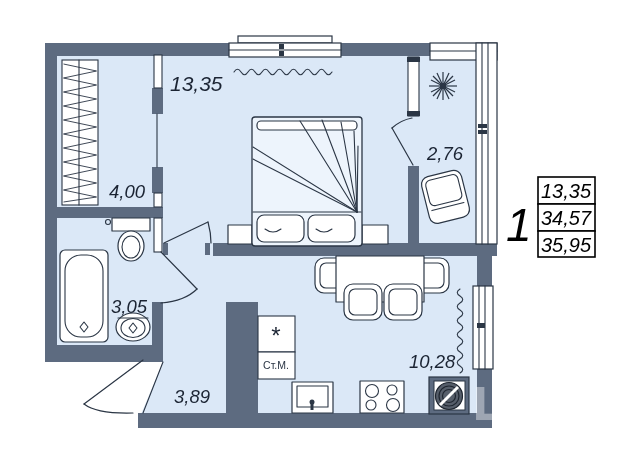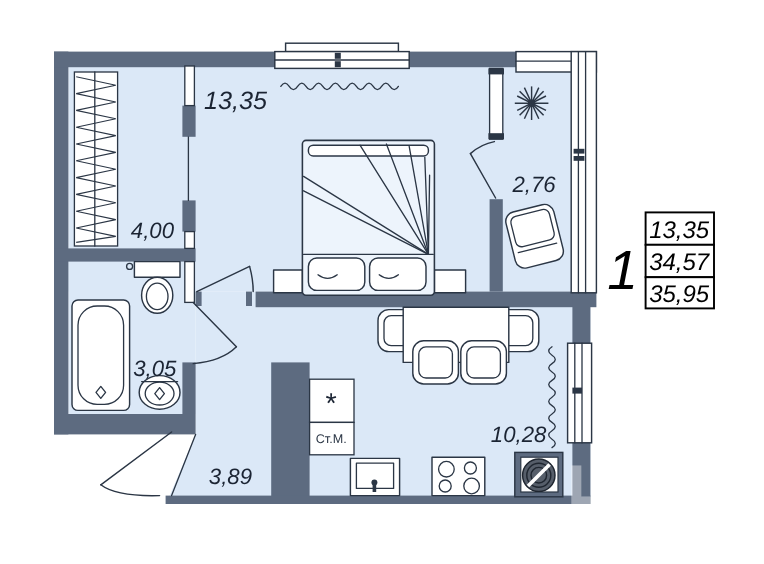--- a/index.html
+++ b/index.html
@@ -1,16 +1,16 @@
 <!DOCTYPE html>
 <html><head>
 <meta charset="utf-8">
 <style>
   html,body{margin:0;padding:0;background:#ffffff;}
-  .stage{position:relative;width:637px;height:420px;background:#ffffff;overflow:hidden;
+  .stage{position:relative;width:637px;height:470px;background:#ffffff;overflow:hidden;
          font-family:"Liberation Sans", sans-serif;}
   svg{position:absolute;left:0;top:0;}
   .wall{fill:#5d6b80;stroke:none;}
   .thin{fill:#ffffff;stroke:#2b3645;stroke-width:1.1;}
   .win{fill:#ffffff;stroke:#2b3645;stroke-width:1.2;}
   .fur{fill:#ffffff;stroke:#2b3645;stroke-width:1.2;stroke-linejoin:round;stroke-linecap:round;}
   .ln{fill:none;stroke:#2b3645;stroke-width:1.1;stroke-linejoin:round;stroke-linecap:round;}
   .door{fill:none;stroke:#2b3645;stroke-width:1.2;stroke-linecap:round;}
   .lbl{font:italic 18.5px "Liberation Sans", sans-serif;fill:#1b2433;}
   .lbl-big{font:italic 21px "Liberation Sans", sans-serif;fill:#1b2433;}

